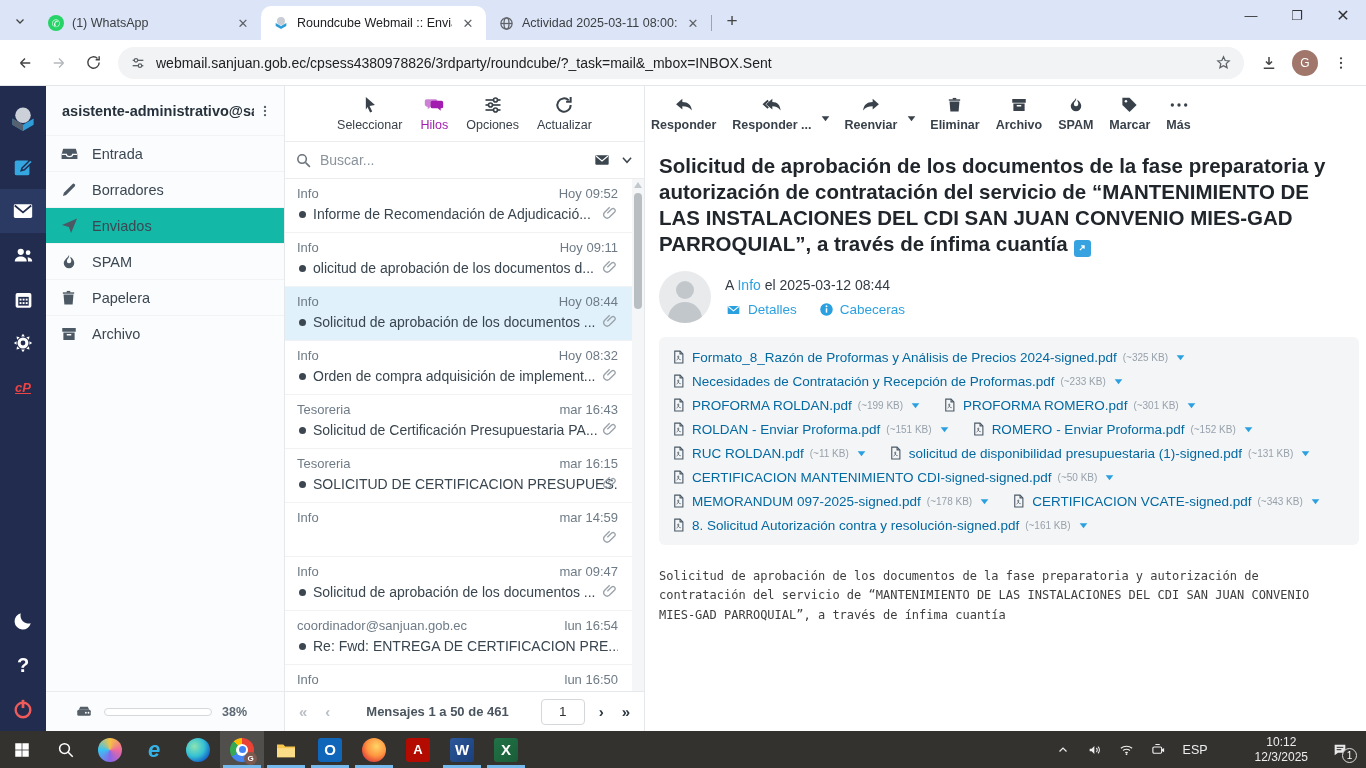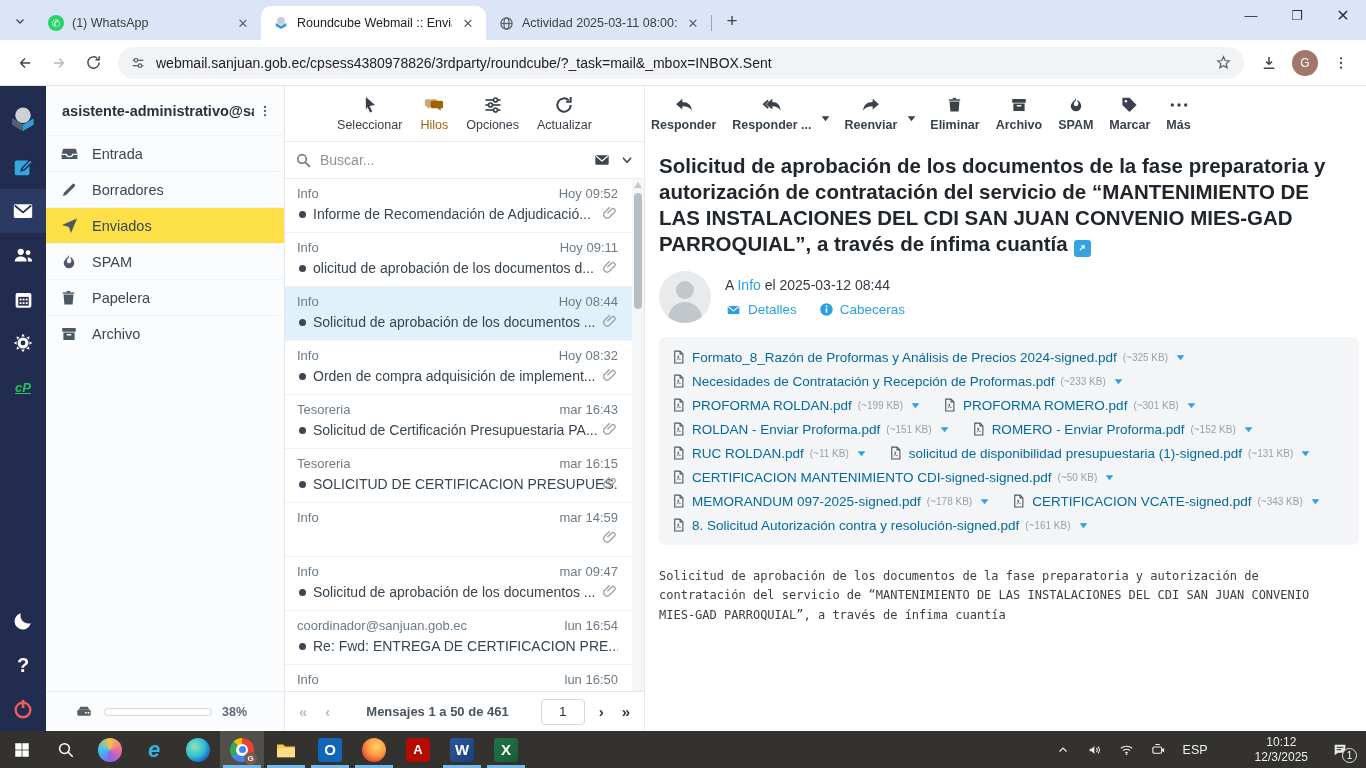--- a/index.html
+++ b/index.html
@@ -27,42 +27,42 @@
   .avatar-btn { width:26px; height:26px; border-radius:50%; background:#a1766b; color:#fff; font-size:12px; display:flex; align-items:center; justify-content:center; margin:0 4px; }
 
   
   .content { display:flex; height:646px; }
 
   .rail { width:46px; background:#212c4e; display:flex; flex-direction:column; align-items:center; padding-top:8px; }
   .rail .rbtn { width:46px; height:44px; display:flex; align-items:center; justify-content:center; color:#fff; }
   .rail .rbtn.logo { height:52px; }
   .rail .rbtn.active { background:#2b3a63; }
   .rail .rbtn.compose { color:#35a7e0; }
-  .rail .cp { color:#22c55e; font-weight:bold; font-style:italic; font-size:13px;text-decoration:underline; }
+  .rail .cp { color:#ef4444; font-weight:bold; font-style:italic; font-size:13px;text-decoration:underline; }
   .rail .spacer { flex:1; }
   .rail .logout { color:#ef5b5b; }
 
   .folders { width:239px; background:#fbfcfd; border-right:1px solid #e6e9ec; display:flex; flex-direction:column; position:relative; }
   .acct { display:flex; align-items:center; padding:18px 8px 16px 16px; }
   .acct .name { flex:1; font-weight:bold; font-size:14.5px; color:#27323c; white-space:nowrap; overflow:hidden; }
   .kebab { width:22px; color:#56606a; display:flex; justify-content:center; }
   .folder { height:36px; display:flex; align-items:center; gap:13px; padding:0 14px; font-size:14.5px; color:#3b4753; border-top:1px solid #f1f3f5; }
   .folder .fic { color:#4c5864; width:19px; display:flex; }
-  .folder.active { background:#fde047; }
+  .folder.active { background:#14b8a6; }
   .quota { position:absolute; bottom:0; left:0; right:0; height:40px; border-top:1px solid #e9ebee; display:flex; align-items:center; gap:10px; padding:0 14px 0 28px; }
   .qbar { width:108px; height:8px; border:1px solid #d4d8db; border-radius:5px; background:#fff; overflow:hidden; }
   .qfill { height:100%; background:#85c3ea; }
   .qpct { font-size:12.5px; color:#5d6a75; font-weight:bold; }
   .disk { color:#555f68; }
 
   .list { width:360px; background:#fff; border-right:1px solid #e6e9ec; display:flex; flex-direction:column; position:relative; }
   .ltoolbar { height:56px; display:flex; align-items:center; justify-content:center; gap:6px; }
   .tbtn { display:flex; flex-direction:column; align-items:center; gap:3px; color:#39424b; font-size:12.5px; padding:4px 6px; position:relative; }
   .tbtn .tic { height:20px; display:flex; align-items:center; }
-  .tbtn.disabled { color:#a16207; }
+  .tbtn.disabled { color:#a21caf; }
   .searchrow { height:38px; border-top:1px solid #ececec; border-bottom:1px solid #ececec; display:flex; align-items:center; padding:0 10px; gap:8px; color:#6a737c; }
   .searchrow input { border:none; outline:none; flex:1; font-size:14px; color:#333; background:transparent; font-family:"Liberation Sans",sans-serif; }
   .searchrow input::placeholder { color:#8a939c; }
   .rows { flex:1; overflow:hidden; position:relative; }
   .msg { height:54px; padding:7px 26px 0 12px; border-bottom:1px solid #f0f2f4; position:relative; }
   .msg.selected { background:#e0f1fb; }
   .msg .l1 { display:flex; font-size:13px; color:#6e7b86; }
   .msg .l1 .sender { flex:1; white-space:nowrap; overflow:hidden; }
   .msg .l2 { display:flex; align-items:center; gap:7px; margin-top:5px; }
   .msg .dot { width:7px; height:7px; border-radius:50%; background:#3b4650; flex:none; margin-left:2px; }

